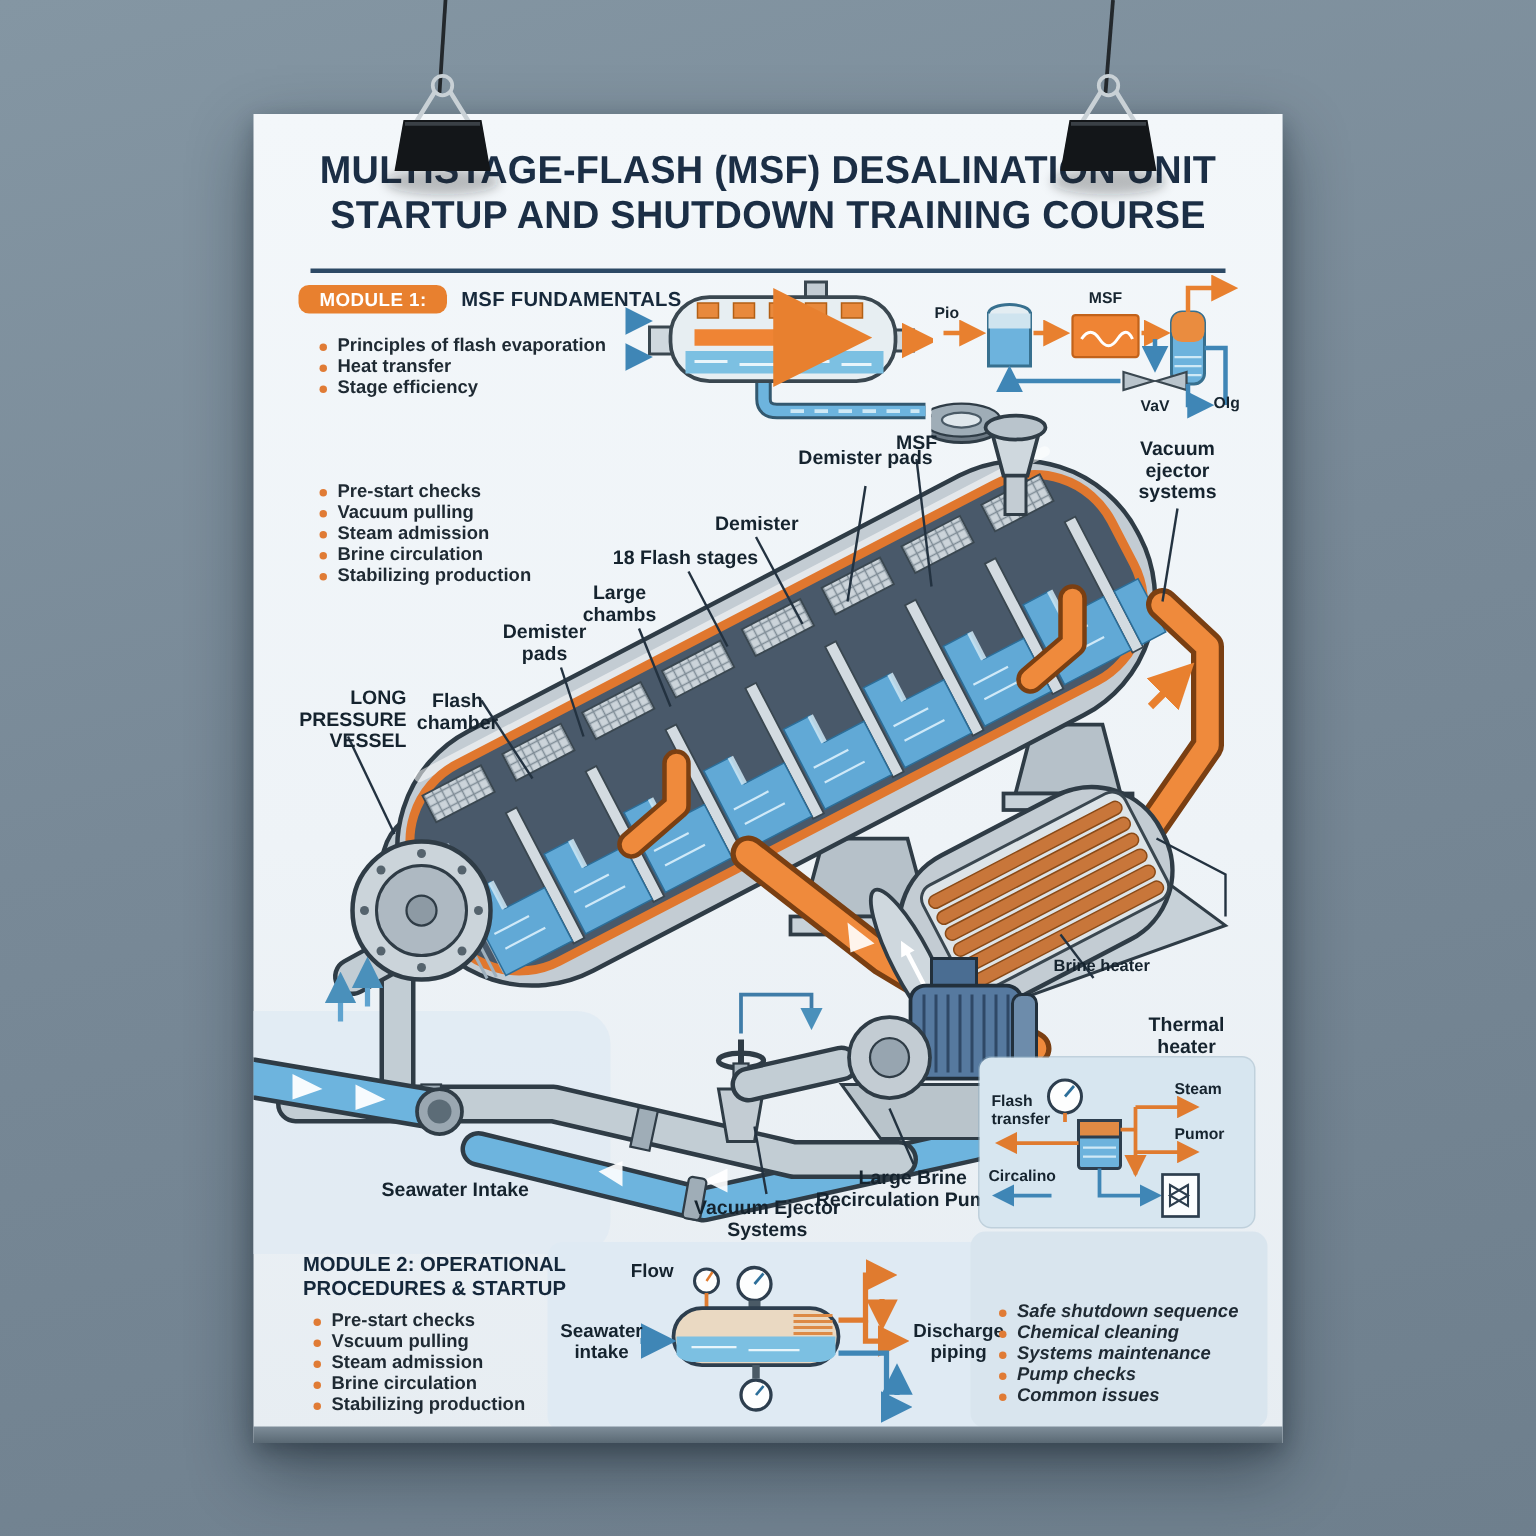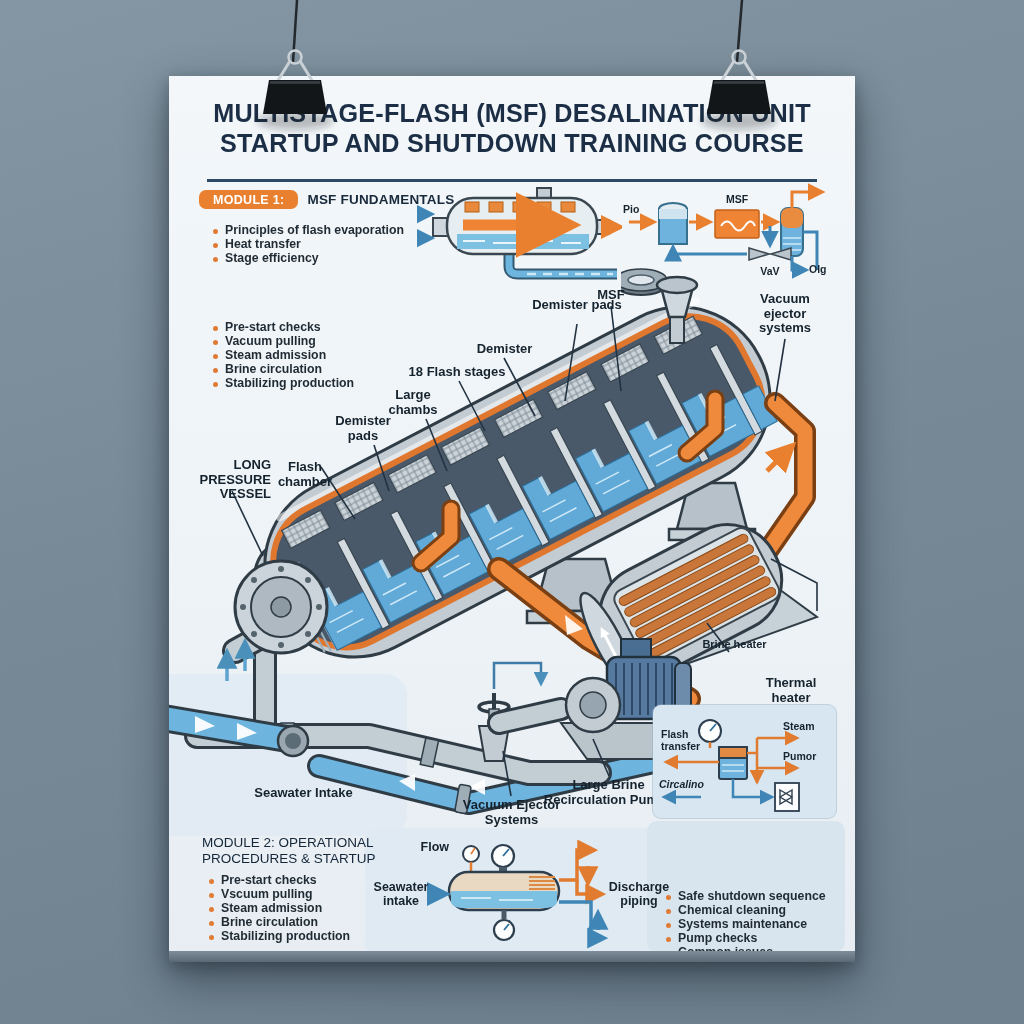--- a/index.html
+++ b/index.html
@@ -16,21 +16,21 @@
   .mod-row{position:absolute;display:flex;align-items:center;gap:9px;}
   .badge{color:#fff;font-weight:800;font-size:12.5px;padding:3px 14px 2px;border-radius:7px;letter-spacing:.3px;}
   .badge.orange{background:#e8802f;}
   .badge.blue{background:#54809c;}
   .mod-head{font-weight:800;font-size:13.5px;color:#17293b;letter-spacing:.2px;}
   .bullets{position:absolute;display:flex;flex-direction:column;gap:2px;}
   .bullet{display:flex;gap:7px;align-items:flex-end;font-size:12.3px;font-weight:600;color:#1f2a33;line-height:12px;}
   .dot{width:5px;height:5px;border-radius:50%;background:#e07b35;flex:none;position:relative;top:-2px;}
   .mini{position:absolute;}
   .dlabel{position:absolute;text-align:center;font-weight:700;color:#15232e;font-size:13px;line-height:1.12;}
-  .mhead{position:absolute;font-weight:400;color:#14273a;font-size:13.5px;line-height:15.5px;}
+  .mhead{position:absolute;font-weight:700;color:#14273a;font-size:13.5px;line-height:15.5px;}
   .pre{white-space:pre-line;}
   .wash{position:absolute;background:#dfeaf3;border-radius:10px;}
   .inset{position:absolute;left:484px;top:629px;width:183px;height:113px;background:#d7e6f0;
          border-radius:8px;box-shadow:0 0 0 1px rgba(140,170,190,.45);}
   .ilabel{position:absolute;font-weight:700;color:#16242f;font-size:10.5px;line-height:1.12;}
   .bstrip{position:absolute;left:0;right:0;bottom:0;height:11px;
           background:linear-gradient(180deg,#8coming 0%,#5a6974 100%);
           background:linear-gradient(180deg,#7e8d99 0%,#5a6974 100%);}
   svg{display:block;}
   .main-svg{position:absolute;left:0;top:195px;}
@@ -431,21 +431,21 @@
         <line x1="104" y1="70" x2="104" y2="76" stroke="#e07b2f" stroke-width="2.5" marker-end="url(#m3o)"></line>
         <line x1="66" y1="57" x2="14" y2="57" stroke="#e07b2f" stroke-width="2.5" marker-end="url(#m3o)"></line>
         <path d="M80,74 V92 H118" fill="none" stroke="#3f86b6" stroke-width="2.5" marker-end="url(#m3b)"></path>
         <line x1="48" y1="92" x2="12" y2="92" stroke="#3f86b6" stroke-width="2.5" marker-end="url(#m3b)"></line>
         <rect x="122" y="78" width="24" height="28" fill="#fbfdfe" stroke="#2d3e4e" stroke-width="1.8"></rect>
         <path d="M127,85 L139,92 L127,99 Z M139,85 L127,92 L139,99 Z" fill="none" stroke="#2d3e4e" stroke-width="1.4"></path>
       </svg>
       <span class="ilabel" style="left:8px;top:24px;width:52px;">Flash transfer</span>
       <span class="ilabel" style="left:130px;top:16px;">Steam</span>
       <span class="ilabel" style="left:130px;top:46px;">Pumor</span>
-      <span class="ilabel" style="left:6px;top:74px;font-style:italic;">Circalino</span>
+      <span class="ilabel" style="left:6px;top:74px;">Circalino</span>
     </div>
 
     <div class="mini" style="left:222px;top:760px;width:255px;height:118px;">
       <svg width="255" height="118" viewBox="0 0 255 118">
         <defs>
           <marker id="m4o" markerWidth="6" markerHeight="6" refX="4.5" refY="3" orient="auto">
               <path d="M0,0L6,3L0,6Z" fill="#e07b2f"></path>
             </marker>
           <marker id="m4b" markerWidth="6" markerHeight="6" refX="4.5" refY="3" orient="auto">
               <path d="M0,0L6,3L0,6Z" fill="#3f86b6"></path>
@@ -494,21 +494,21 @@
       <div class="bullet">
           <span class="dot"></span>
           <span>Brine circulation</span>
         </div>
       <div class="bullet">
           <span class="dot"></span>
           <span>Stabilizing production</span>
         </div>
     </div>
 
-    <div class="bullets" style="left:497px;top:814px;">
+    <div class="bullets" style="left:497px;top:792px;font-style:italic;">
       <div class="bullet">
           <span class="dot"></span>
           <span>Safe shutdown sequence</span>
         </div>
       <div class="bullet">
           <span class="dot"></span>
           <span>Chemical cleaning</span>
         </div>
       <div class="bullet">
           <span class="dot"></span>

